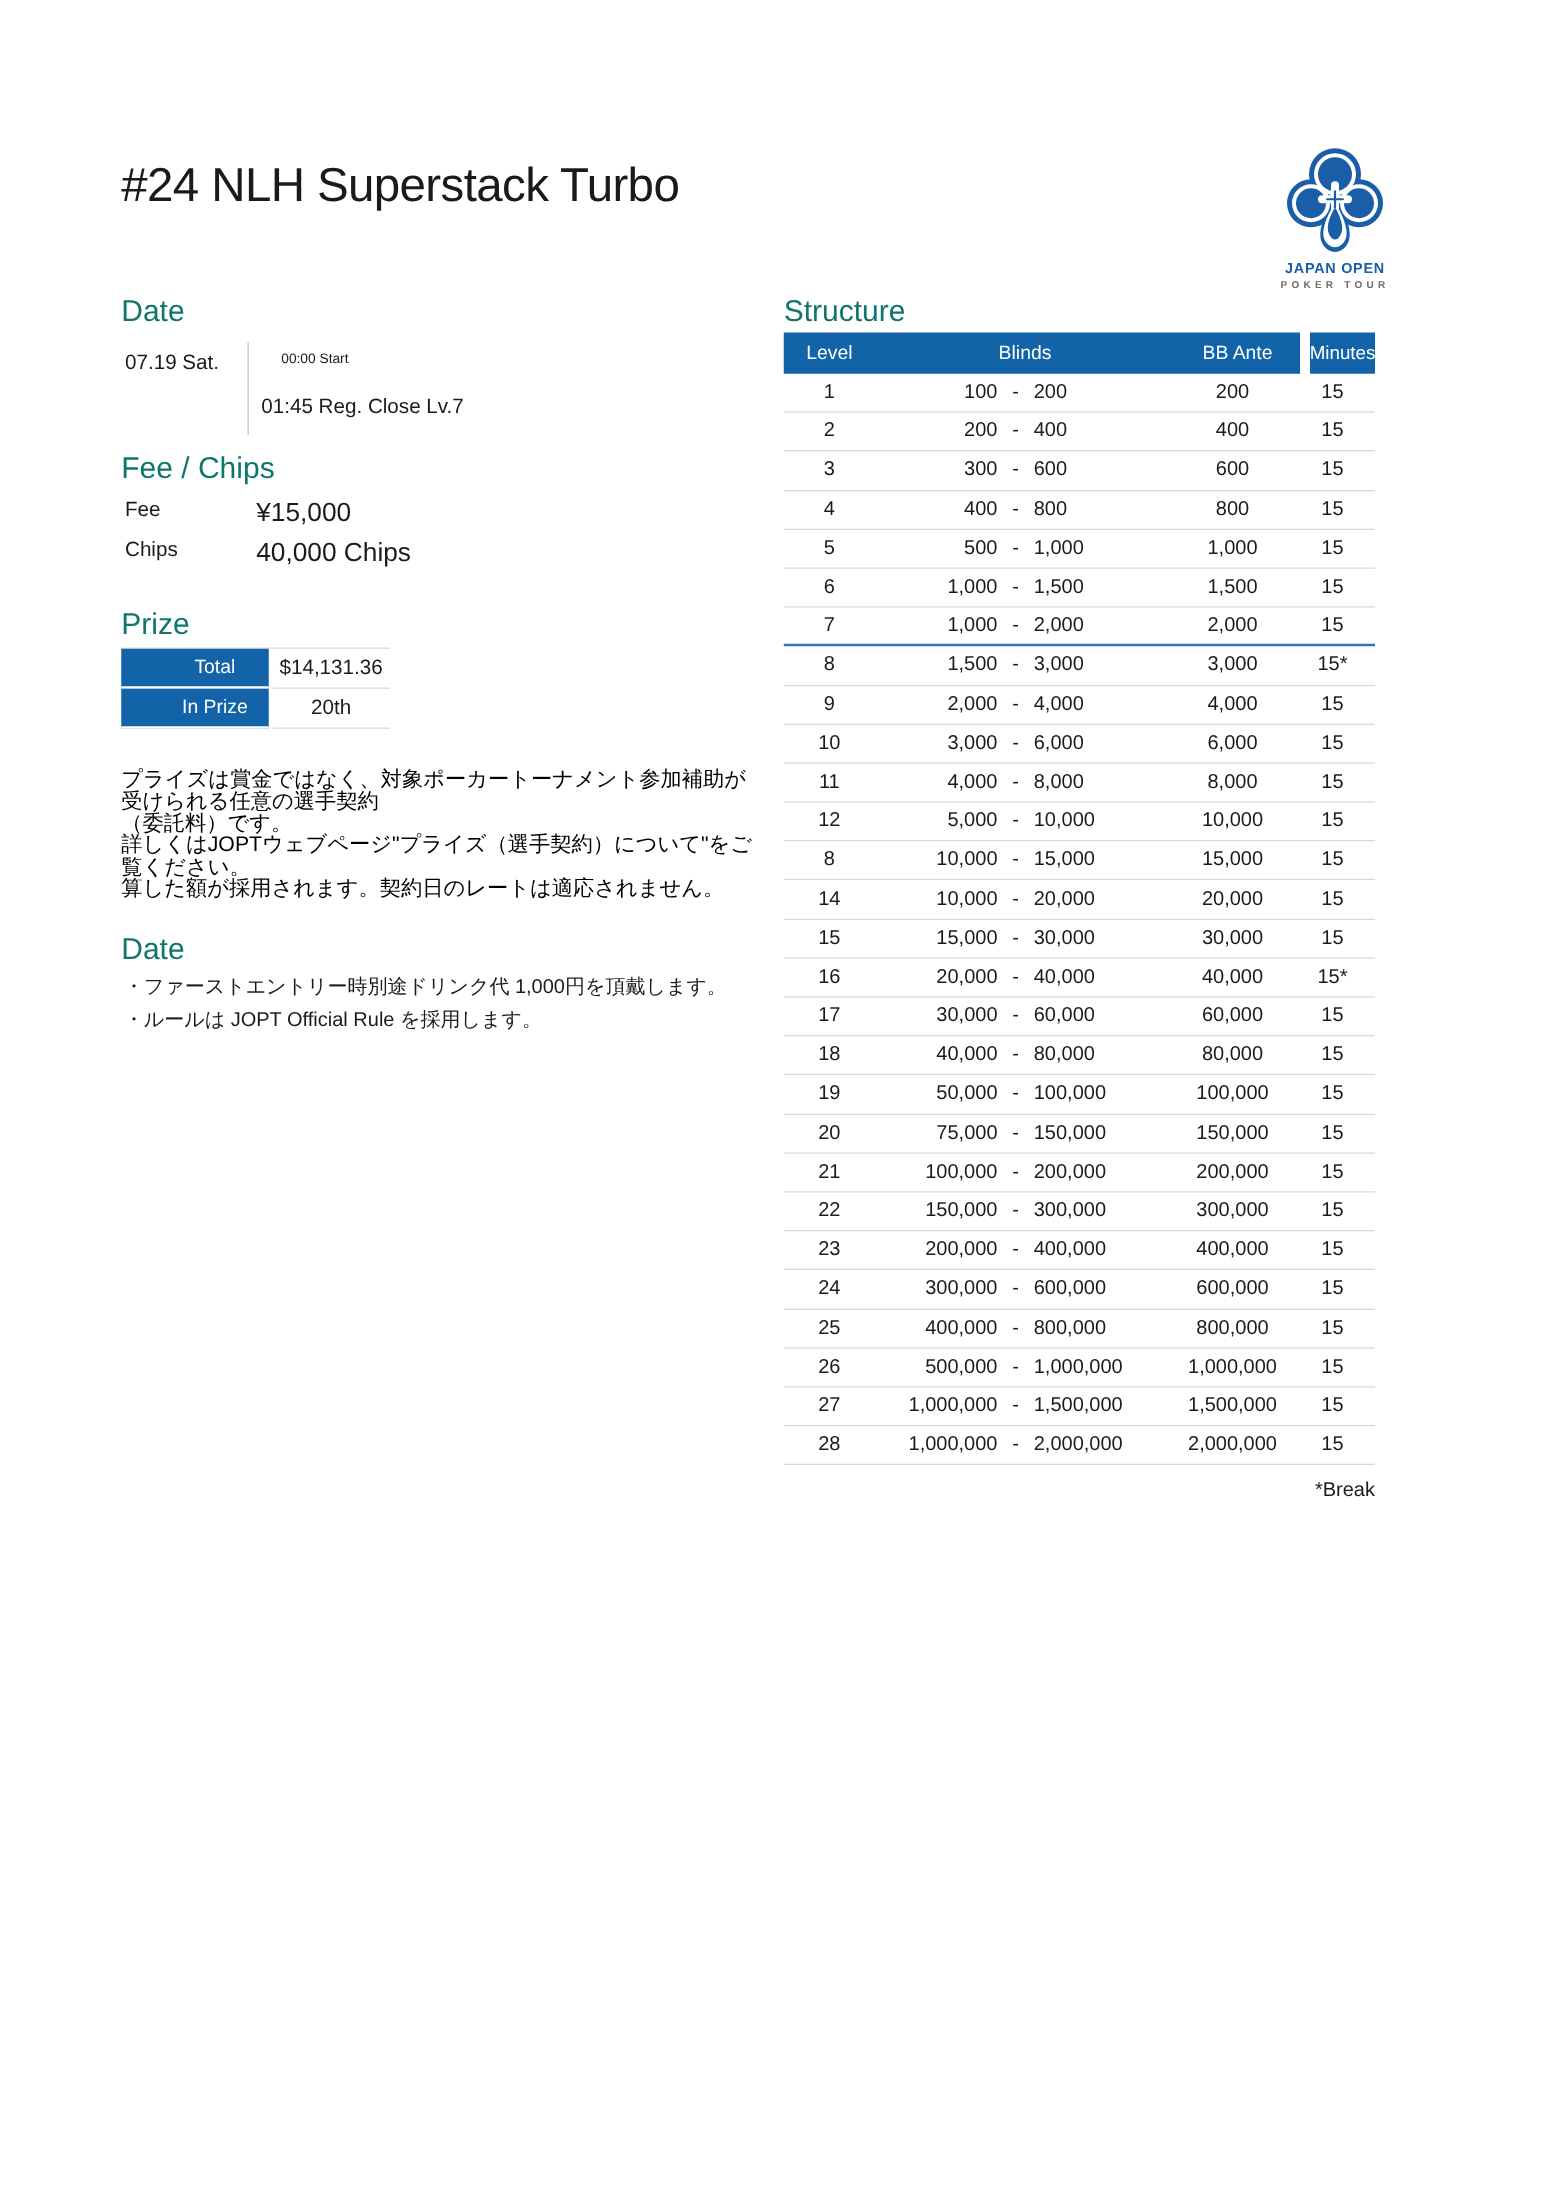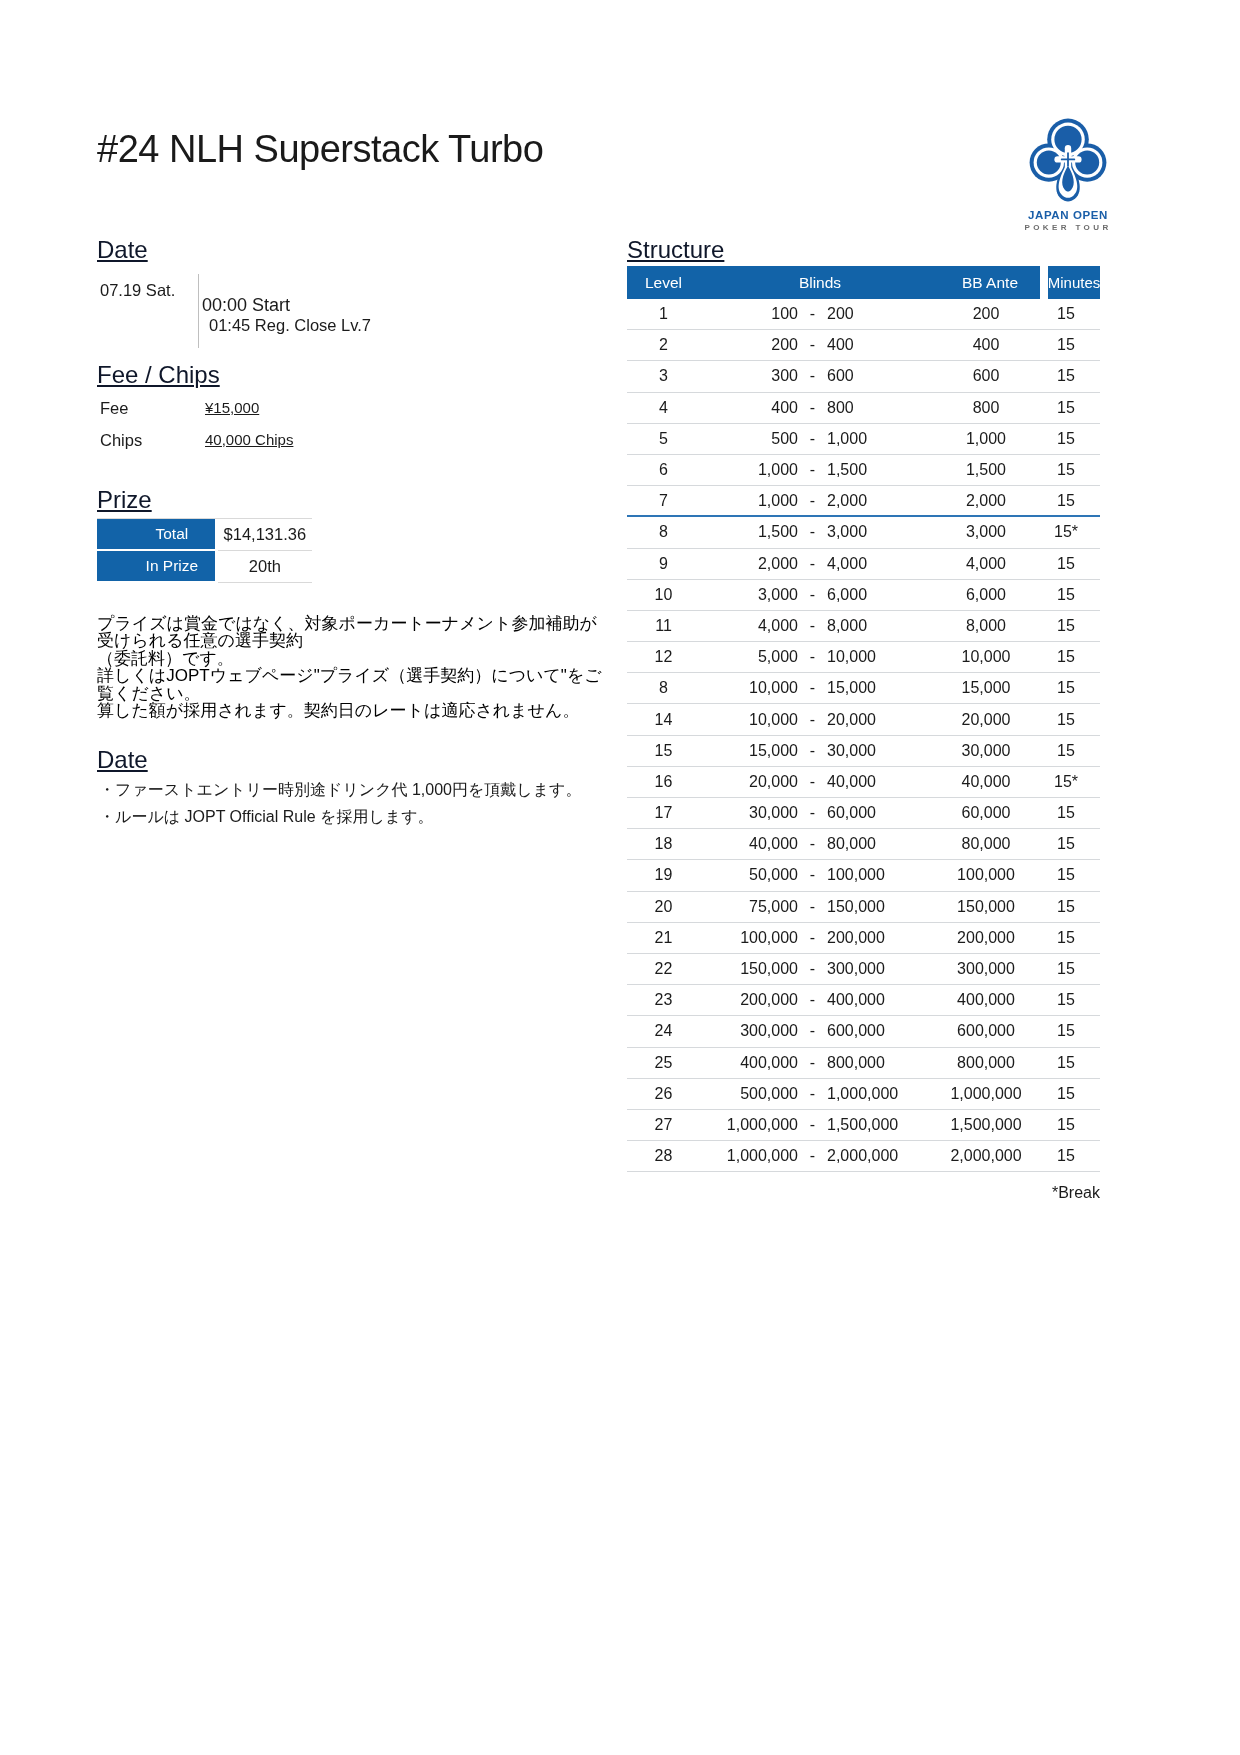--- a/index.html
+++ b/index.html
@@ -8,36 +8,36 @@
     font-family:"Liberation Sans", sans-serif; color:#1b1b1b; overflow:hidden;
   }
   
   .title{position:absolute; left:97px; top:128px; font-size:38px; font-weight:400; color:#1a1a1a; letter-spacing:-0.5px;}
   
   .logo{position:absolute; left:1016px; top:116px; width:104px; text-align:center;}
   .logo svg{display:block; margin:0 auto;}
   .logo-l1{font-size:11.5px; font-weight:700; color:#1A5EA8; letter-spacing:0.6px; margin-top:3px; white-space:nowrap;}
   .logo-l2{font-size:8px; font-weight:700; color:#6d6d6d; letter-spacing:3.4px; margin-top:2px; white-space:nowrap;}
   
-  .h2{position:absolute; font-size:24px; font-weight:400; color:#0f172a; white-space:nowrap;text-decoration:underline;}
+  .h2{position:absolute; font-size:24px; font-weight:400; color:#0f766e; white-space:nowrap;}
   .h-date{left:97px; top:236px;}
   .h-fee{left:97px; top:361px;}
   .h-prize{left:97px; top:486px;}
   .h-note{left:97px; top:746px;}
   .h-structure{left:627px; top:236px;}
   
   .date-day{position:absolute; left:100px; top:281px; font-size:16.5px;}
   .date-vline{position:absolute; left:198px; top:274px; width:1px; height:74px; background:#bfbfbf;}
-  .date-t1{position:absolute; left:202px; top:281px; font-size:18px;margin-top:14px;}
+  .date-t1{position:absolute; left:225px; top:281px; font-size:11px;}
   .date-t2{position:absolute; left:209px; top:316px; font-size:16.5px;}
   
   .fee-rows{position:absolute; left:100px; top:399px; width:400px;}
   .fee-row{height:32px; display:flex;}
   .fee-row .lbl{width:105px; font-size:16.5px;}
-  .fee-row .val{font-size:15px;text-decoration:underline;}
+  .fee-row .val{font-size:21px;}
   
   .prize-table{position:absolute; left:97px; top:518px; width:215px; border-top:1px solid #d9d9d9;}
   .prize-row{height:32px; display:flex; align-items:stretch;}
   .prize-row .lbl{width:101px; background:#1263A8; color:#fff; font-size:15.5px;
     display:flex; align-items:center; justify-content:center; border-bottom:2px solid #fff;padding-left:32px;}
   .prize-row .val{width:111px; margin-left:3px; font-size:16.5px;
     display:flex; align-items:center; justify-content:center; border-bottom:1px solid #d9d9d9;}
   
   .prize-note{position:absolute; left:97px; top:615px; width:505px; font-size:17px; line-height:17.4px; color:#000;}
   

